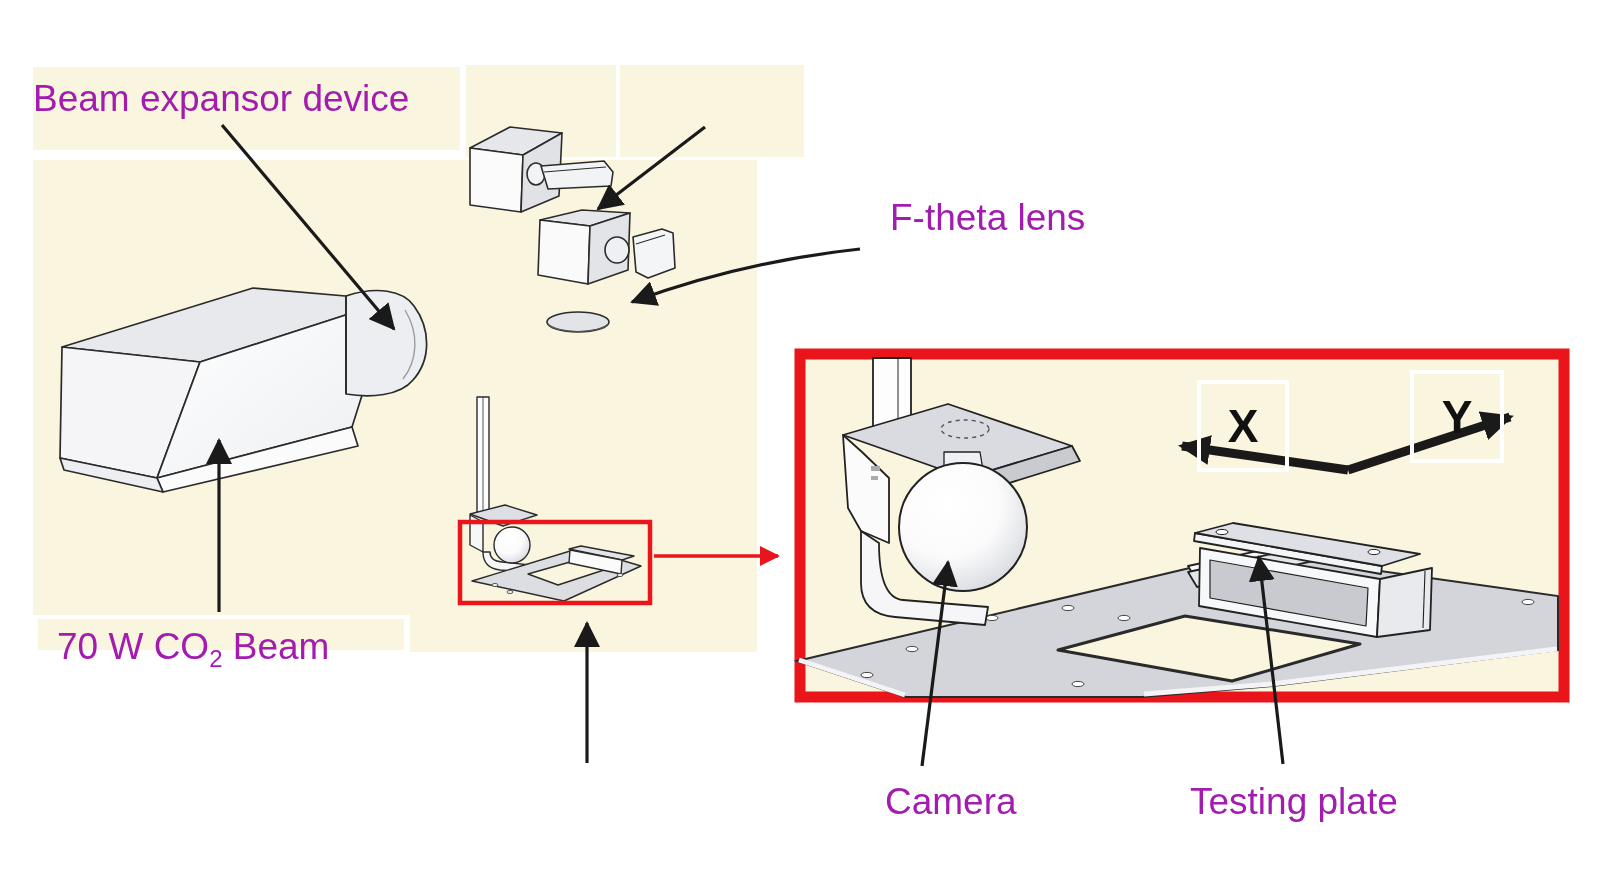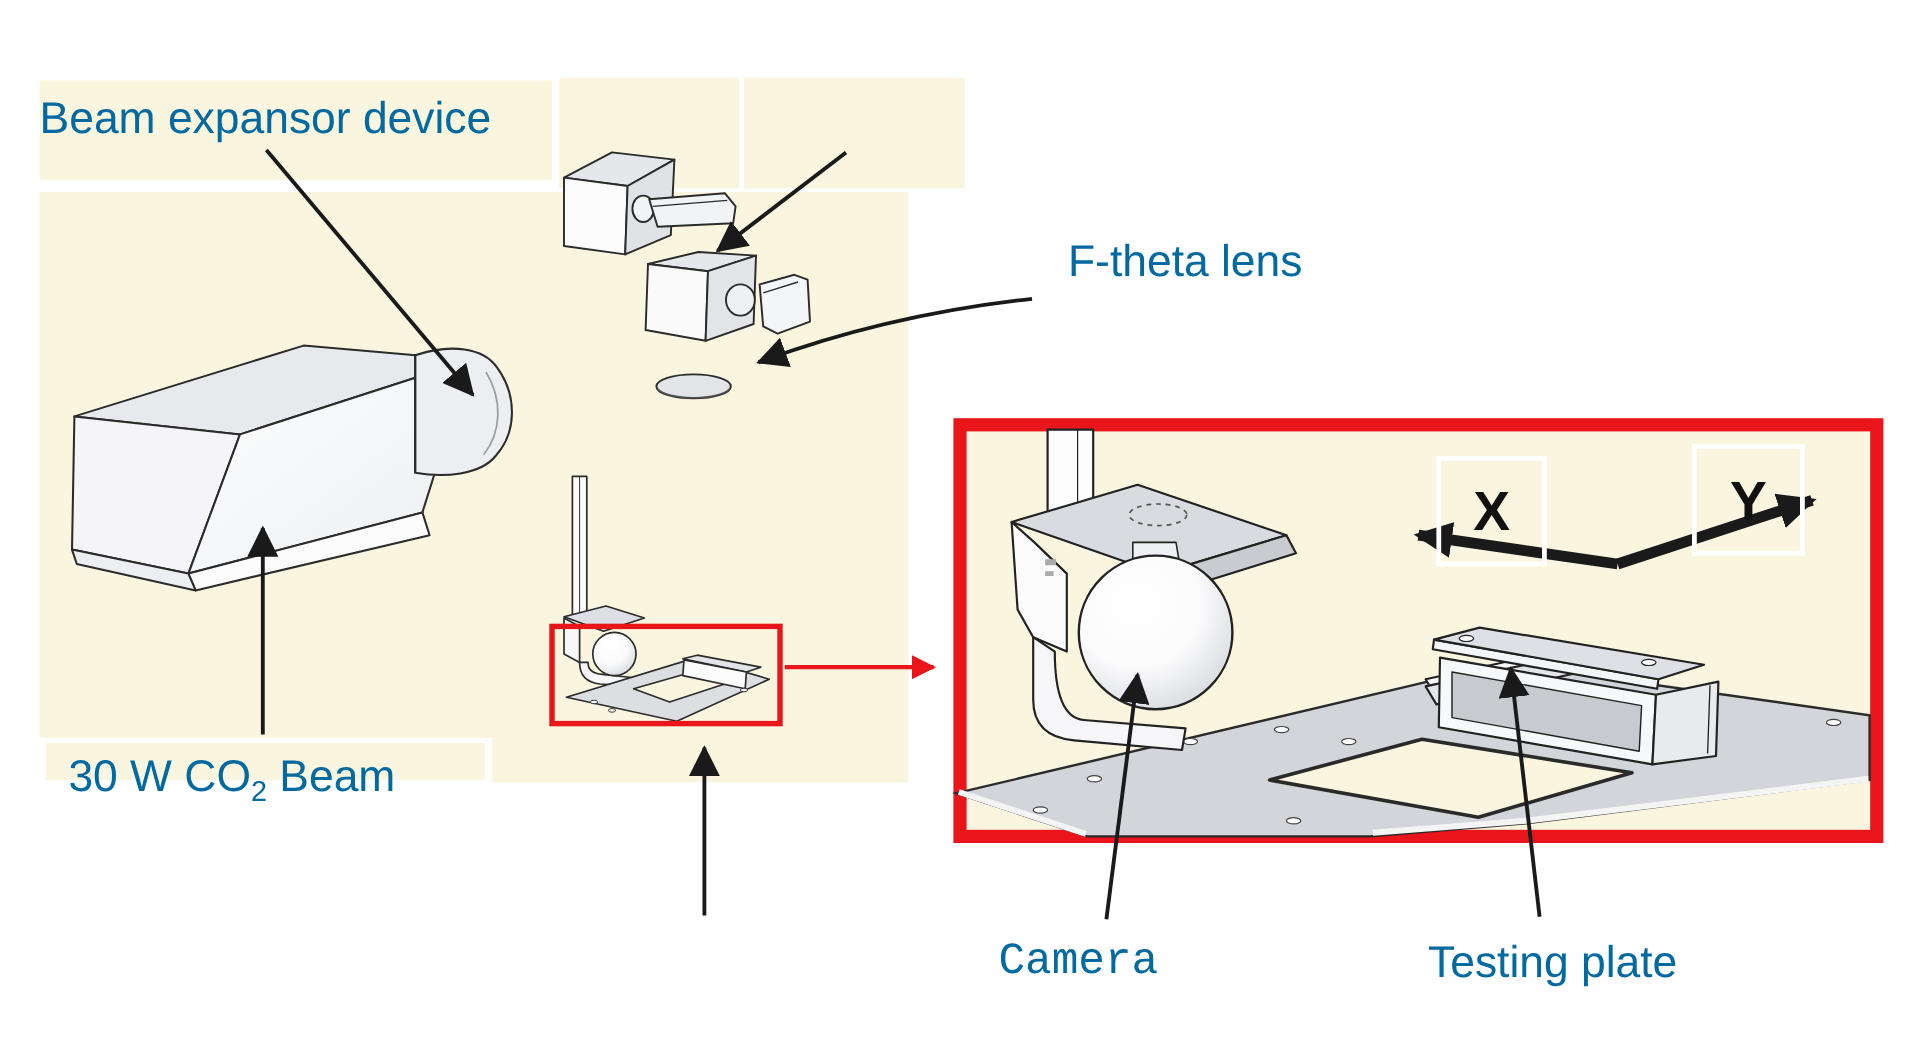--- a/index.html
+++ b/index.html
@@ -2,21 +2,21 @@
 <html><head>
 <meta charset="utf-8">
 <style>
   html,body{margin:0;padding:0;background:#ffffff;}
   #stage{
     position:relative;width:1609px;height:877px;background:#ffffff;overflow:hidden;
     font-family:"Liberation Sans", sans-serif;
   }
   #artwork{position:absolute;left:0;top:0;}
   .label{
-    position:absolute;font-size:37px;line-height:1.05;color:#0369a1;
+    position:absolute;font-size:37px;line-height:1.05;color:#a21caf;
     white-space:nowrap;letter-spacing:0px;
   }
   .label sub{font-size:24px;line-height:0;}
   .axis-box{
     position:absolute;border:4px solid #ffffff;box-sizing:border-box;
     display:flex;align-items:center;justify-content:center;
     font-weight:bold;font-size:46px;color:#111;background:transparent;
   }
 </style>
 </head>
@@ -174,24 +174,24 @@
       <path d="M1348,470 L1182,446" marker-end="url(#mXY)"></path>
       <path d="M1348,470 L1510,417" marker-end="url(#mXY)"></path>
     </g>
   </svg>
 
   <div class="label" style="left:33px;top:80px;">Beam expansor device</div>
 
 
   <div class="label" style="left:890px;top:199px;">F-theta lens</div>
 
-  <div class="label" style="left:57px;top:628px;"><span>30 W CO</span><sub>2</sub><span> Beam</span></div>
-
-
-  <div class="label" style="left:832px;top:783px;font-family:Liberation Mono, monospace;">Camera</div>
+  <div class="label" style="left:57px;top:628px;"><span>70 W CO</span><sub>2</sub><span> Beam</span></div>
+
+
+  <div class="label" style="left:885px;top:783px;">Camera</div>
 
   <div class="label" style="left:1190px;top:783px;">Testing plate</div>
 
   <div class="axis-box" style="left:1197px;top:380px;width:92px;height:92px;">
       <span>X</span>
     </div>
 
   <div class="axis-box" style="left:1410px;top:370px;width:94px;height:93px;">
       <span>Y</span>
     </div>

